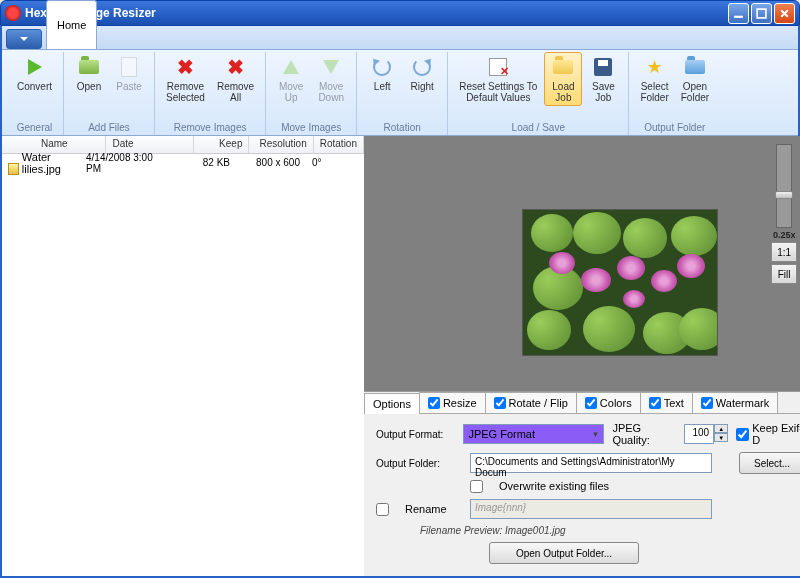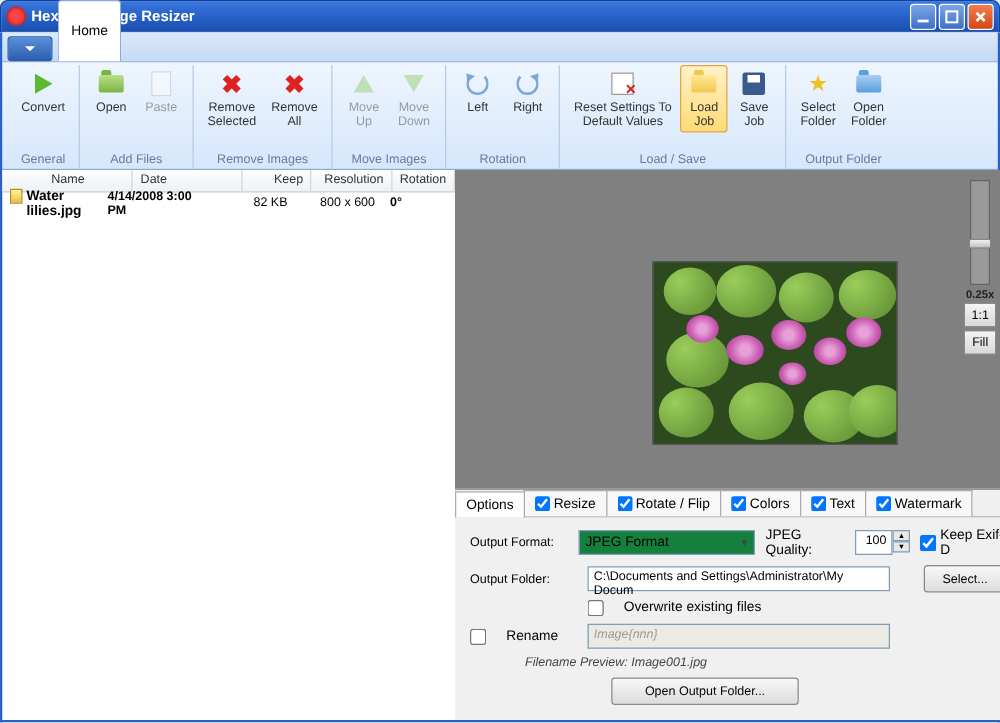--- a/index.html
+++ b/index.html
@@ -33,21 +33,21 @@
 .ribbon-label { font-size: 10px; line-height: 11px; color: #333; white-space: pre-line; }
 .ribbon-group-label { font-size: 10px; color: #6a7a99; padding: 2px 0; }
 
 .content { display: flex; height: 440px; }
 .left-panel { width: 362px; background: #fff; display: flex; flex-direction: column; }
 .list-header { height: 18px; background: linear-gradient(#fdfdfe, #eef1f6); border-bottom: 1px solid #ccc; display: flex; padding-left: 33px; }
 .list-col { border-right: 1px solid #d6d6d6; padding: 2px 6px; font-size: 10px; color: #333; text-align: right; }
 .list-col.left { text-align: left; }
 .list-row { display: flex; height: 17px; align-items: center; }
 .list-cell { padding: 1px 6px; font-size: 10px; text-align: right; }
-.list-cell.left { text-align: left; display: flex; align-items: flex-start; gap: 3px; font-weight: bold; }
+.list-cell.left { text-align: left; display: flex; align-items: flex-end; gap: 3px; }
 .file-icon { width: 14px; height: 12px; background: linear-gradient(#fff4a0, #e8c040); border: 1px solid #b89020; }
 
 .right-panel { flex: 1; background: #808080; display: flex; flex-direction: column; }
 .preview-area { flex: 1; display: flex; position: relative; }
 .preview-img { position: absolute; left: 158px; top: 73px; width: 196px; height: 147px; background: #2d4a1f; border: 1px solid #555; overflow: hidden; }
 .flower { position: absolute; border-radius: 50%; background: radial-gradient(circle, #e8a0d8 20%, #c85ab0 60%, #a03090 100%); }
 .leaf { position: absolute; border-radius: 50%; background: radial-gradient(circle at 30% 30%, #9acd5a, #5a8930); }
 .zoom-panel { position: absolute; right: 18px; top: 8px; width: 30px; display: flex; flex-direction: column; align-items: center; gap: 2px; }
 .zoom-slider { width: 16px; height: 84px; background: #9a9a9a; border: 1px solid #666; position: relative; }
 .zoom-thumb { position: absolute; bottom: 28px; left: -2px; width: 18px; height: 8px; background: linear-gradient(#f0f0f0, #c0c0c0); border: 1px solid #888; border-radius: 2px; }
@@ -55,21 +55,21 @@
 .zoom-btn { width: 26px; height: 20px; background: linear-gradient(#f4f4f4, #d8d8d8); border: 1px solid #888; font-size: 10px; display: flex; align-items: center; justify-content: center; }
 
 .tabs-panel { background: #f0f0f0; border-top: 1px solid #999; }
 .tabs-bar { height: 22px; display: flex; background: #f0f0f0; border-bottom: 1px solid #aaa; }
 .tab { padding: 3px 8px; border: 1px solid #aaa; border-bottom: none; background: #f8f8f8; margin-right: -1px; display: flex; align-items: center; gap: 3px; font-size: 10px; }
 .tab.active { background: #fff; position: relative; top: 1px; }
 .tab input[type=checkbox] { width: 12px; height: 12px; }
 .options-body { padding: 8px 12px; background: #f0f0f0; height: 162px; }
 .opt-row { display: flex; align-items: center; margin-bottom: 6px; gap: 8px; }
 .opt-label { width: 86px; font-size: 10px; }
-.opt-select { width: 152px; height: 20px; border: 1px solid #7f9db9; background: #15803d; padding: 2px 4px; font-size: 10px; display: flex; justify-content: space-between; align-items: center; }
+.opt-select { width: 152px; height: 20px; border: 1px solid #7f9db9; background: #8b5cf6; padding: 2px 4px; font-size: 10px; display: flex; justify-content: space-between; align-items: center; }
 .opt-select::after { content: "▼"; font-size: 8px; color: #444; }
 .opt-input { height: 20px; border: 1px solid #7f9db9; background: #fff; padding: 2px 4px; font-size: 10px; }
 .opt-input.disabled { background: #ebebe4; color: #999; font-style: italic; }
 .opt-btn { height: 22px; padding: 2px 14px; border: 1px solid #888; background: linear-gradient(#f8f8f8, #dcdcdc); border-radius: 3px; font-size: 10px; margin-left: 19px; }
 .spinner { display: flex; }
 .spin-btns { display: flex; flex-direction: column; }
 .spin-btns div { width: 14px; height: 9px; border: 1px solid #7f9db9; background: #e8e8e8; font-size: 6px; display: flex; align-items: center; justify-content: center; }
 .preview-text { font-style: italic; font-size: 10px; color: #444; margin-left: 44px; margin-bottom: 6px; }
 
 

